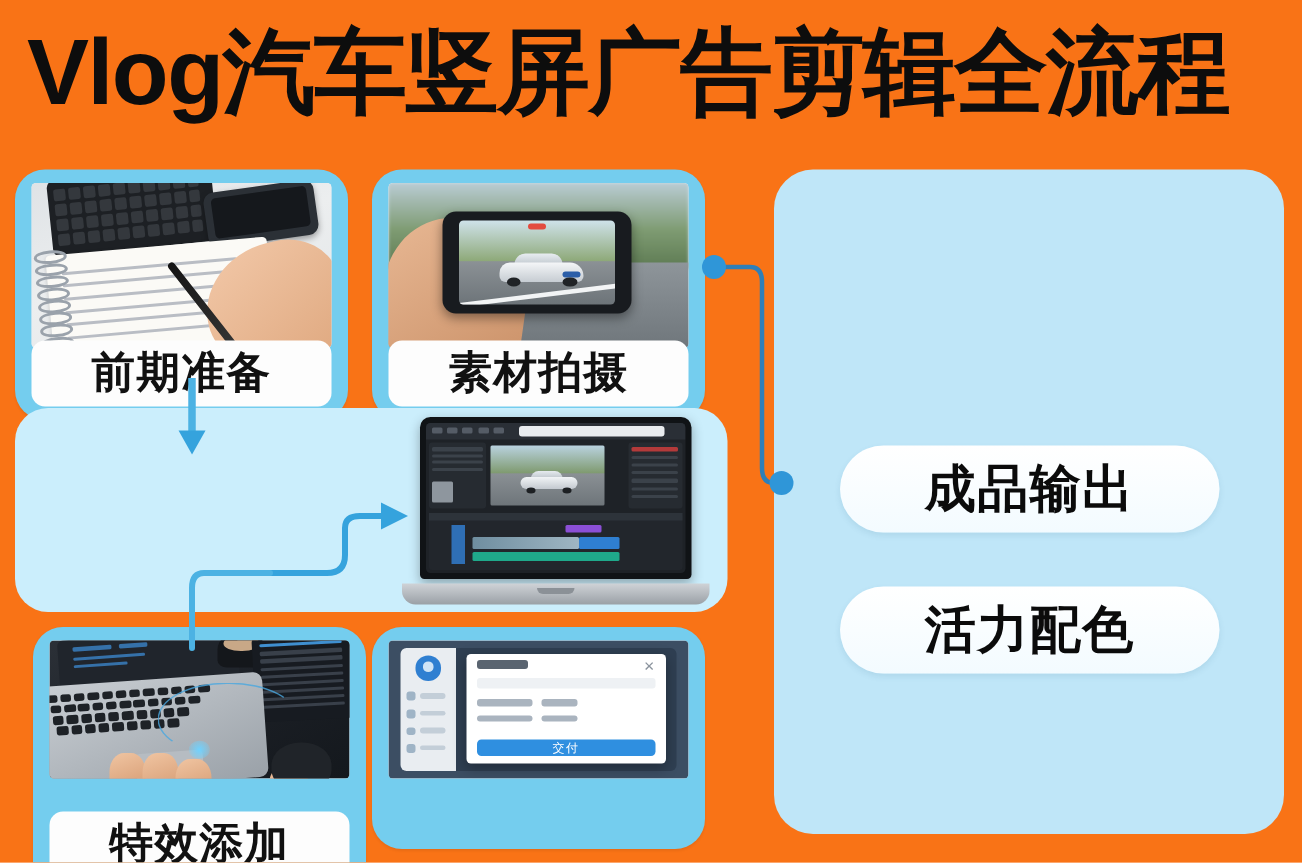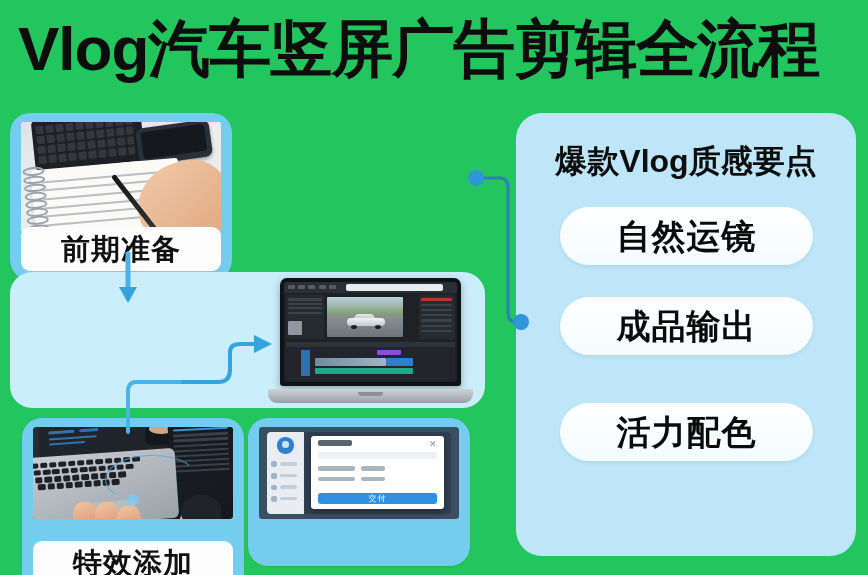--- a/index.html
+++ b/index.html
@@ -4,21 +4,21 @@
 <style>
   html,body{margin:0;padding:0;}
   body{
     width:868px;height:575px;
     background:#ffffff;
     font-family:"Liberation Sans","DejaVu Sans",sans-serif;
     overflow:hidden;
     position:relative;
     -webkit-font-smoothing:antialiased;
   }
-  #stage{position:relative;width:868px;height:575px;overflow:hidden;background:#22c55e;}
+  #stage{position:relative;width:868px;height:575px;overflow:hidden;background:#f97316;}
 
   
   .title{
     position:absolute;left:18px;top:10px;width:840px;height:78px;
     font-size:62px;line-height:78px;font-weight:bold;color:#0d0d0d;
     letter-spacing:-1px;white-space:nowrap;
     transform:scaleX(1.0);transform-origin:left center;
   }
 
   
@@ -215,20 +215,45 @@
         </div>
         <div class="hand"></div>
         <div class="pen"></div>
       </div>
     </div>
     <div class="plate">
       <span>前期准备</span>
     </div>
   </div>
 
+  <div class="pcard" style="left:248px;top:113px;width:222px;height:167px;">
+    <div class="photo">
+      <div class="ph p2">
+        <div class="trees"></div>
+        <div class="road"></div>
+        <div class="hand2"></div>
+        <div class="dev">
+          <div class="scr">
+            <div class="lane"></div>
+            <div class="car">
+              <div class="carroof"></div>
+              <div class="carbody"></div>
+              <div class="grille"></div>
+              <div class="wheel" style="left:8%"></div>
+              <div class="wheel" style="right:8%"></div>
+            </div>
+            <div class="rec"></div>
+          </div>
+        </div>
+      </div>
+    </div>
+    <div class="plate">
+      <span>素材拍摄</span>
+    </div>
+  </div>
 
   <div class="midpanel"></div>
 
   <div class="lap">
     <div class="lid">
       <div class="ui">
         <div class="topbar">
           <i style="left:2%;width:4%"></i>
             <i style="left:8%;width:4%"></i>
             <i style="left:14%;width:4%"></i>
@@ -381,29 +406,25 @@
             <div class="btn">
                 <em>交付</em>
               </div>
           </div>
         </div>
       </div>
     </div>
   </div>
 
   <div class="rpanel"></div>
-  <div class="rtitle">爆款Vlog质感要点</div>
-
-  <div class="pill" style="top:207px">
-    <span>自然运镜</span>
-  </div>
+
   <div class="pill" style="top:297px">
     <span>成品输出</span>
   </div>
-  <div class="pill" style="top:403px">
+  <div class="pill" style="top:391px">
     <span>活力配色</span>
   </div>
 
   <svg class="conn" viewBox="0 0 868 575">
 
     <g>
       <line x1="128" y1="252" x2="128" y2="292" stroke="#4cb2e3" stroke-width="5"></line>
       <polygon points="128,303 119,287 137,287" fill="#35a3dd"></polygon>
     </g>
 

